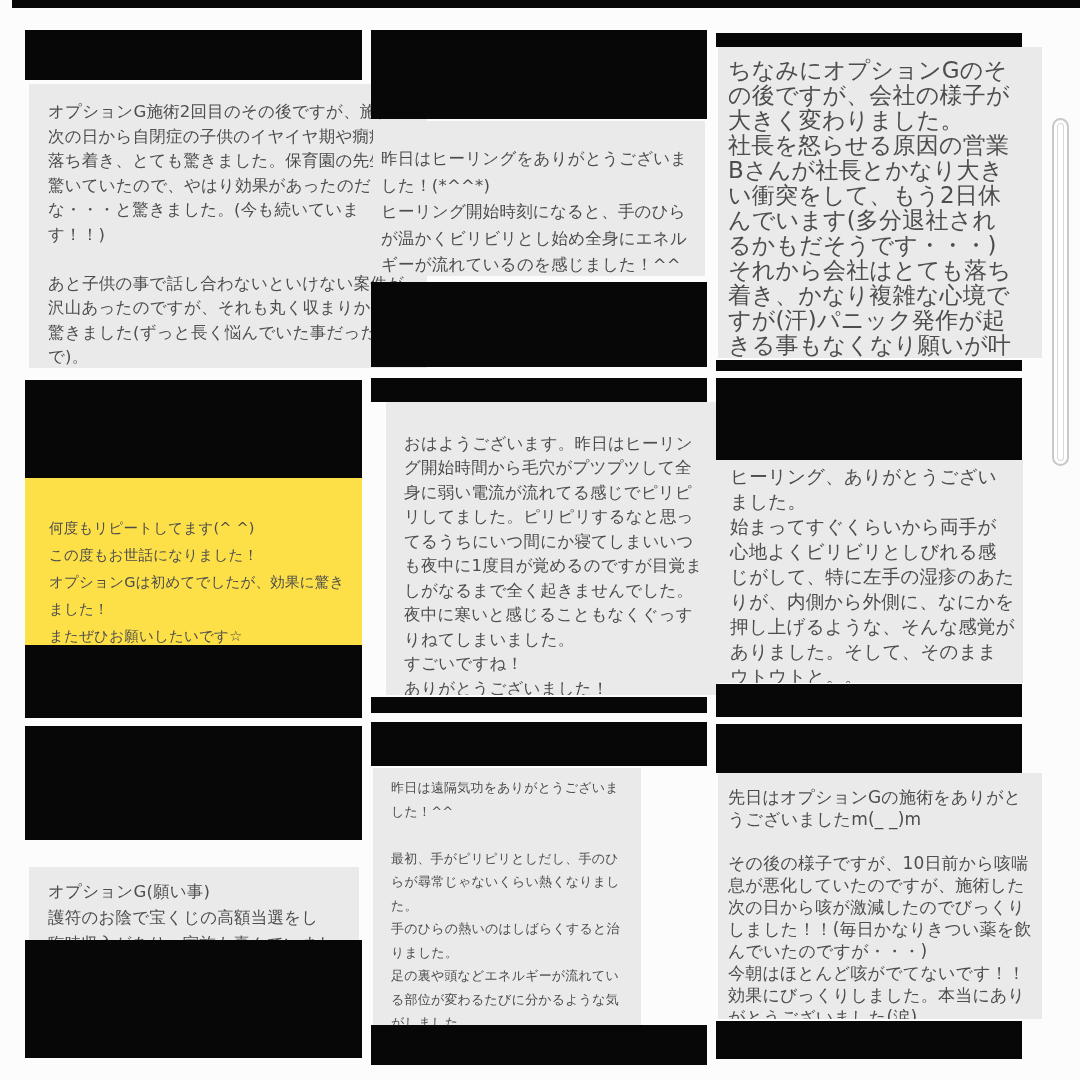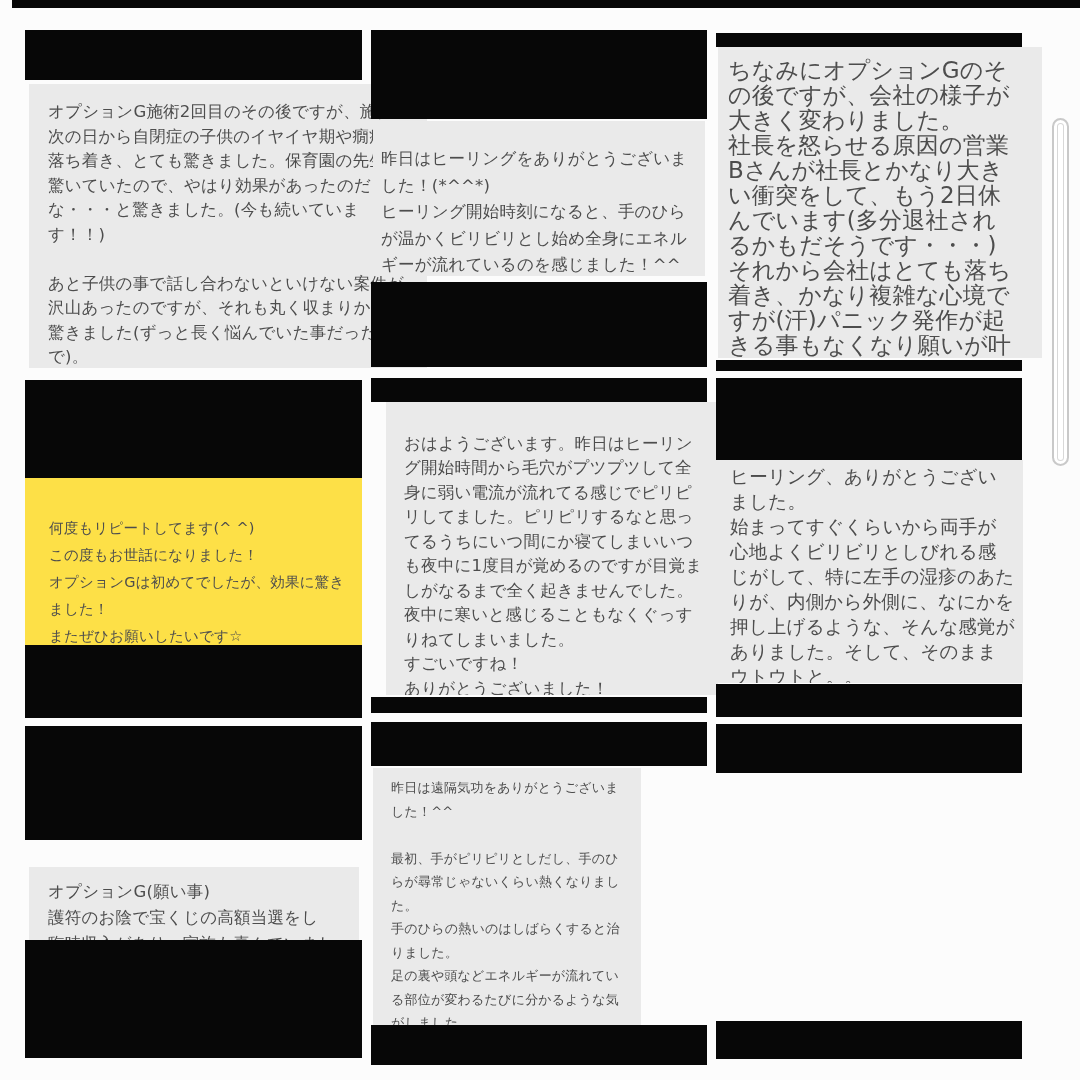--- a/index.html
+++ b/index.html
@@ -103,17 +103,21 @@
 それから会社はとても落ち着き、かなり複雑な心境ですが(汗)パニック発作が起きる事もなくなり願いが叶ってしまいました。
 あと、オプションGを受けてから周りの人が優しい？(今まで無愛想だった店員</div>
   <div class="bar c3b2"></div>
 
   <div class="bar c3b3"></div>
   <div class="blk c3g2">ヒーリング、ありがとうございました。
 始まってすぐくらいから両手が心地よくビリビリとしびれる感じがして、特に左手の湿疹のあたりが、内側から外側に、なにかを押し上げるような、そんな感覚がありました。そして、そのままウトウトと。。</div>
   <div class="bar c3b4"></div>
 
   <div class="bar c3b5"></div>
+  <div class="blk c3g3">先日はオプションGの施術をありがとうございましたm(_ _)m
+
+その後の様子ですが、10日前から咳喘息が悪化していたのですが、施術した次の日から咳が激減したのでびっくりしました！！(毎日かなりきつい薬を飲んでいたのですが・・・)
+今朝はほとんど咳がでてないです！！効果にびっくりしました。本当にありがとうございました(涙)</div>
   <div class="bar c3b6"></div>
 
   <div class="scroll"></div>
 
 </div>
 
 </body></html>

